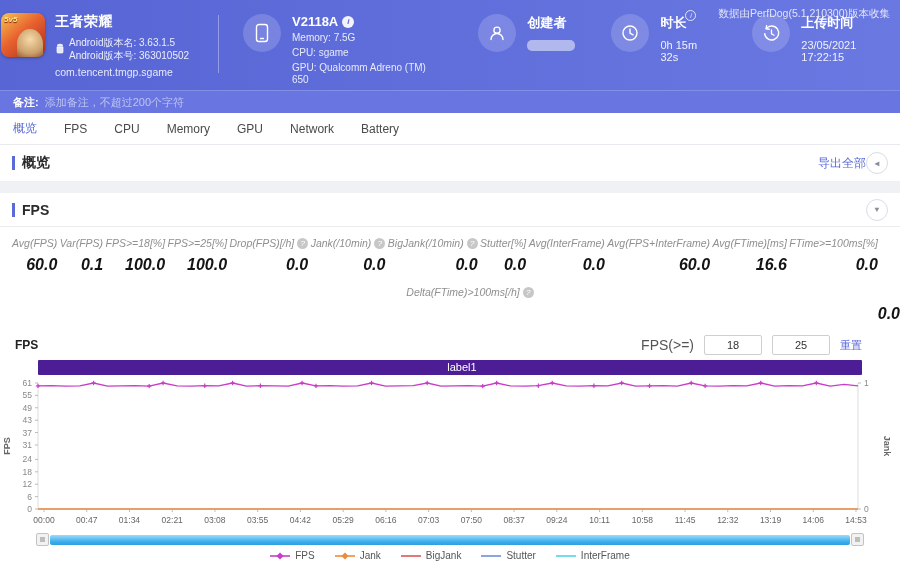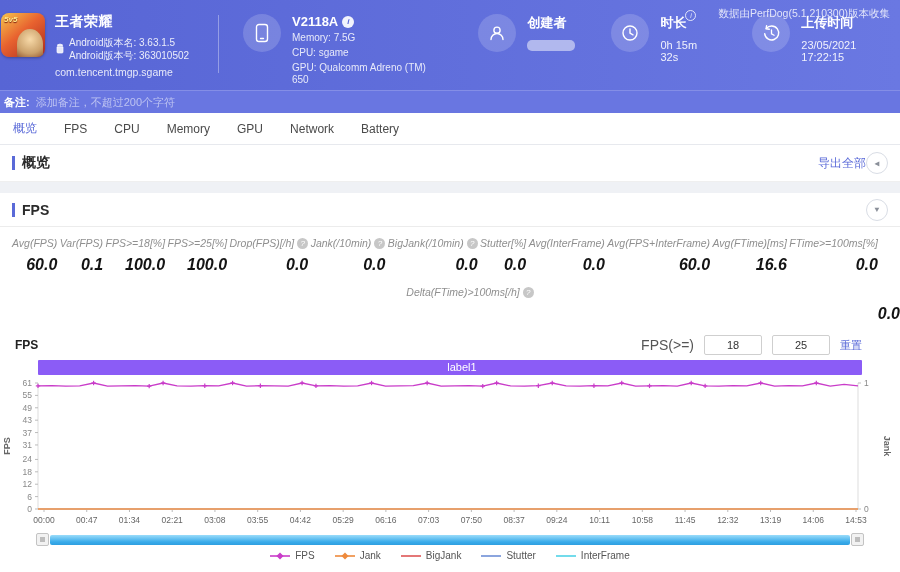--- a/index.html
+++ b/index.html
@@ -33,21 +33,21 @@
   .redact-pill { width: 48px; height: 11px; border-radius: 5px; background: rgba(255,255,255,.5); margin-top: 8px; }
   .ii { display: inline-flex; width: 12px; height: 12px; border-radius: 50%; background: rgba(255,255,255,.92);
     color: #5a68d8; font-size: 8px; font-weight: bold; align-items: center; justify-content: center; font-style: italic; }
   .src-note { position: absolute; top: 7px; right: 10px; font-size: 10.5px; color: rgba(255,255,255,.8);
     display: flex; align-items: flex-end; gap: 22px; }
   .src-note .oi { display: inline-flex; width: 11px; height: 11px; border-radius: 50%;
     border: 1px solid rgba(255,255,255,.8); font-size: 7px; align-items: center; justify-content: center; font-style: italic; }
 
   
   .note-bar { height: 23px; background: #6976e1; border-top: 1px solid rgba(255,255,255,.18);
-    display: flex; align-items: center; padding-left: 4px; font-size: 11px; }
+    display: flex; align-items: center; padding-left: 13px; font-size: 11px; }
   .note-label { color: #fff; font-weight: bold; }
   .note-ph { color: rgba(255,255,255,.55); margin-left: 6px; }
 
   
   .tabs { height: 32px; display: flex; align-items: center; gap: 27px; padding: 0 13px;
     border-bottom: 1px solid #e7e9ee; background: #fff; }
   .tab { font-size: 12px; color: #4a4a4a; cursor: pointer; }
   .tab.active { color: #5a6ad8; }
 
   
@@ -314,21 +314,21 @@
 <div class="chart-ctl">
   <span class="c-title">FPS</span>
   <div class="ctl-right">
     <span class="ctl-label">FPS(&gt;=)</span>
     <input class="thr-input" value="18" style="">
     <input class="thr-input" value="25" style="">
     <span class="reset-link">重置</span>
   </div>
 </div>
 
-<div class="banner" id="chart-banner" style="background: #8b5cf6; padding-left: 24px;">label1</div>
+<div class="banner" id="chart-banner" style="background: #4c1d95; padding-left: 24px;">label1</div>
 
 <svg class="chart-svg" id="chart" width="900" height="158" viewBox="0 0 900 158">
     <line x1="38" y1="8" x2="38" y2="134" stroke="#ddd" stroke-width="1"></line>
     <line x1="858" y1="8" x2="858" y2="134" stroke="#ddd" stroke-width="1"></line>
     <line x1="35" y1="8" x2="38" y2="8" stroke="#bbb" stroke-width="1"></line>
     <text x="32" y="11" text-anchor="end" font-size="8.5" fill="#888" font-family="Liberation Sans, sans-serif">61</text>
     <line x1="35" y1="20.393442622950815" x2="38" y2="20.393442622950815" stroke="#bbb" stroke-width="1"></line>
     <text x="32" y="23.393442622950815" text-anchor="end" font-size="8.5" fill="#888" font-family="Liberation Sans, sans-serif">55</text>
     <line x1="35" y1="32.786885245901644" x2="38" y2="32.786885245901644" stroke="#bbb" stroke-width="1"></line>
     <text x="32" y="35.786885245901644" text-anchor="end" font-size="8.5" fill="#888" font-family="Liberation Sans, sans-serif">49</text>

